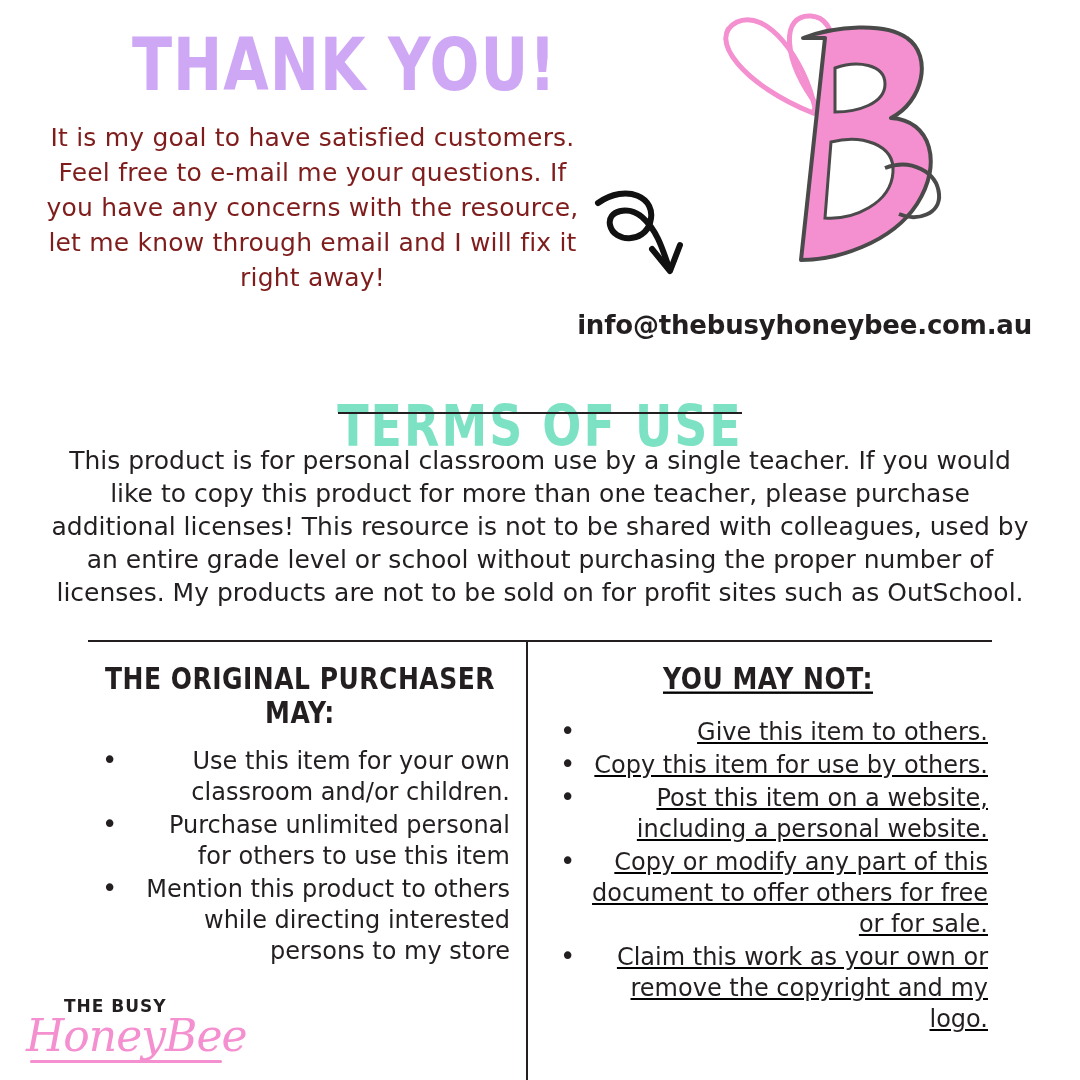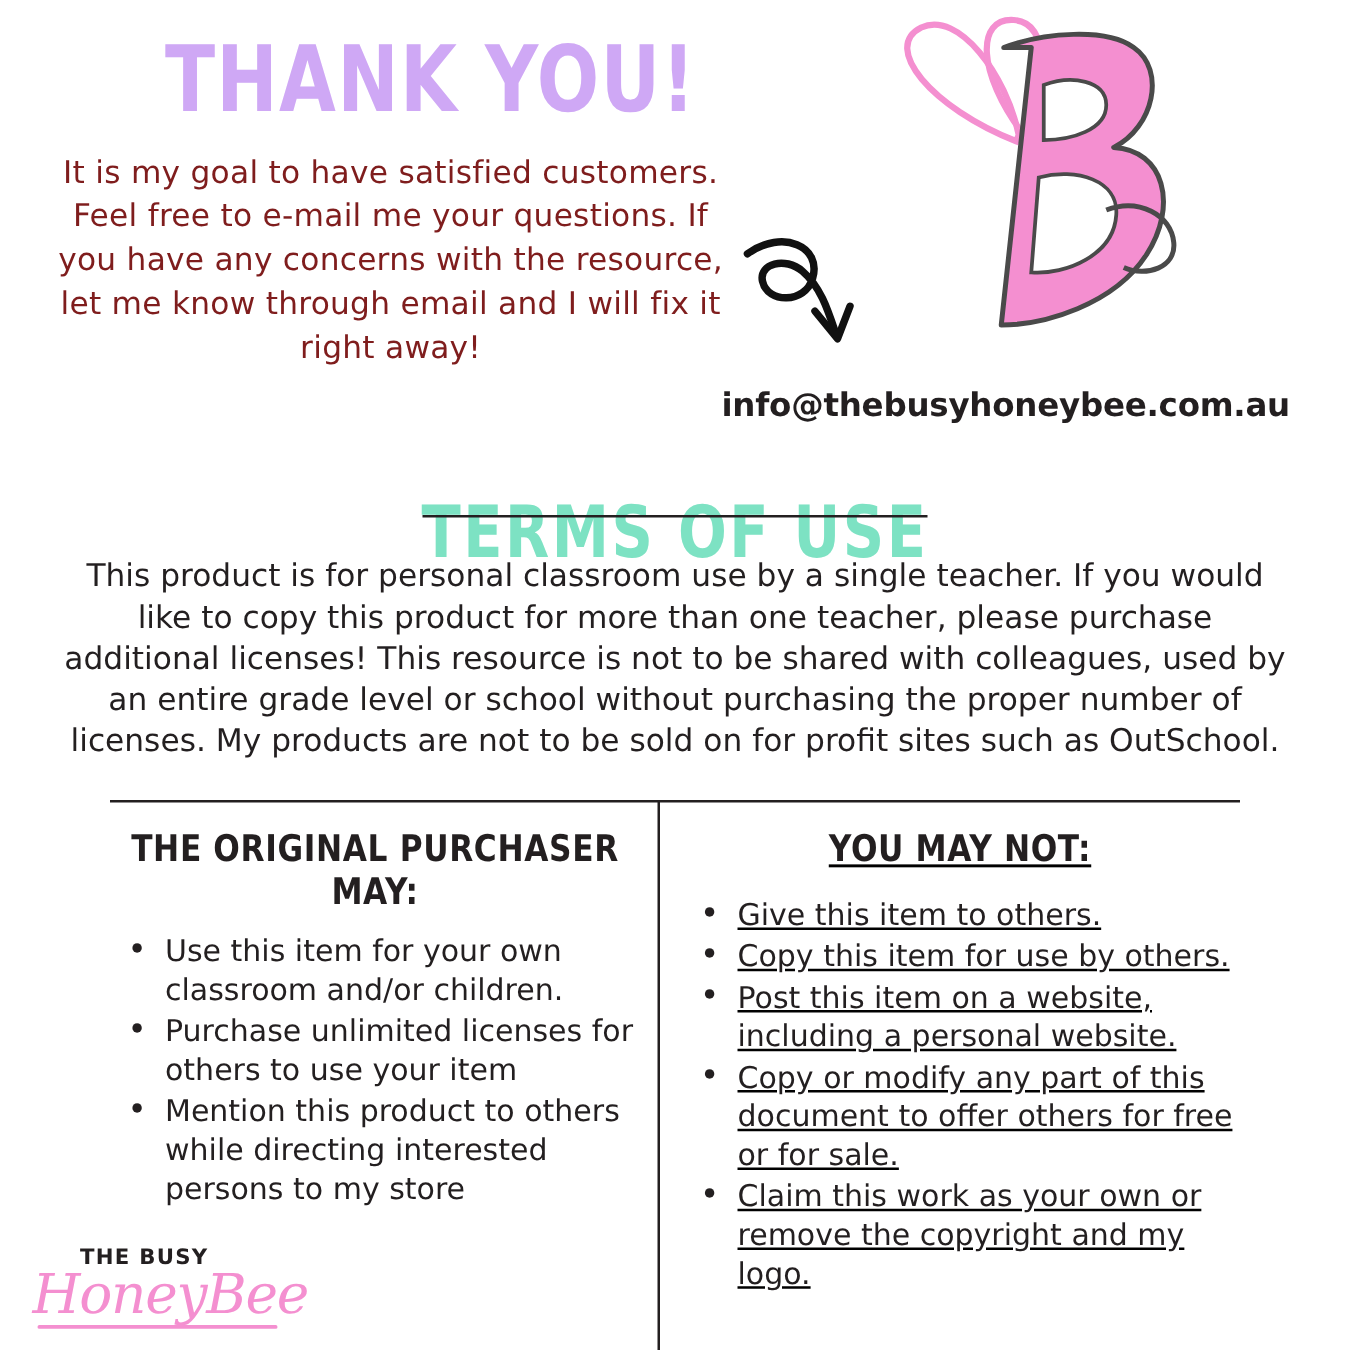--- a/index.html
+++ b/index.html
@@ -152,21 +152,21 @@
     margin-bottom: 26px;
   }
 
   ul.bullets {
     margin: 0;
     padding: 0 0 0 28px;
     list-style: none;
   }
   ul.bullets li {
     position: relative;
-    text-align: left;
+    text-align: right;
     font-size: 24px;
     line-height: 31px;
     color: #231f20;
     margin-bottom: 2px;
     padding-left: 14px;
   }
   ul.bullets li:before {
     content: "\2022";
     position: absolute;
     left: -16px;
@@ -258,21 +258,21 @@
 
 <div class="terms-body">This product is for personal classroom use by a single teacher. If you would like to copy this product for more than one teacher, please purchase additional licenses! This resource is not to be shared with colleagues, used by an entire grade level or school without purchasing the proper number of licenses. My products are not to be sold on for profit sites such as OutSchool.</div>
 
 <div class="hr-main"></div>
 <div class="v-divider"></div>
 
 <div class="col col-left">
   <div class="col-title">THE ORIGINAL PURCHASER MAY:</div>
   <ul class="bullets">
     <li>Use this item for your own classroom and/or children.</li>
-    <li>Purchase unlimited licenses for others to use your item</li>
+    <li>Purchase unlimited personal for others to use this item</li>
     <li>Mention this product to others while directing interested persons to my store</li>
   </ul>
 </div>
 
 <div class="col col-right">
   <div class="col-title">YOU MAY NOT:</div>
   <ul class="bullets">
     <li>Give this item to others.</li>
     <li>Copy this item for use by others.</li>
     <li>Post this item on a website, including a personal website.</li>

